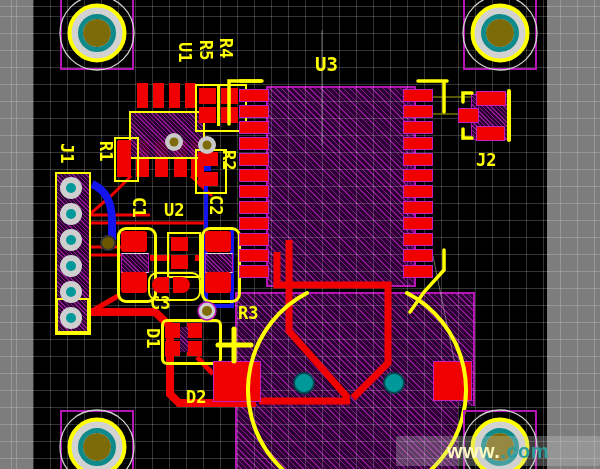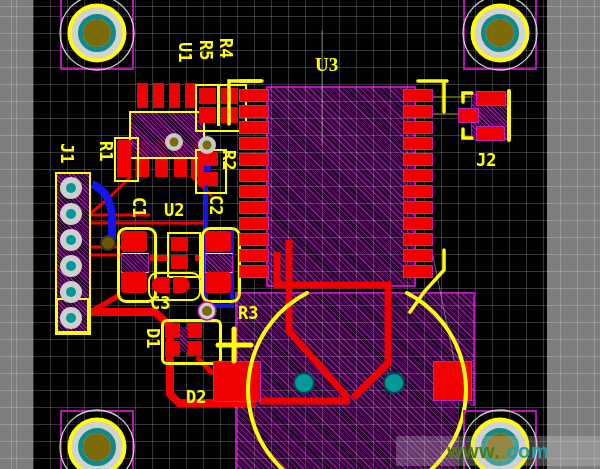--- a/index.html
+++ b/index.html
@@ -263,28 +263,28 @@
         <circle cx="500" cy="447" r="14" fill="#7d6a08"></circle>
         <circle cx="500" cy="447" r="16.5" fill="none" stroke="#0e8a8a" stroke-width="5"></circle>
       </g>
   </svg>
 
   <div class="abs lbl rot" style="left:58px;top:143px;">J1</div>
   <div class="abs lbl rot" style="left:97px;top:141px;">R1</div>
   <div class="abs lbl rot" style="left:176px;top:42px;">U1</div>
   <div class="abs lbl rot" style="left:197px;top:40px;">R5</div>
   <div class="abs lbl rot" style="left:217px;top:38px;">R4</div>
-  <div class="abs lbl mid" style="left:315px;top:55px;font-family:Liberation Serif, serif;">U3</div>
+  <div class="abs lbl mid" style="left:315px;top:55px;">U3</div>
   <div class="abs lbl rot" style="left:220px;top:150px;">R2</div>
   <div class="abs lbl rot" style="left:130px;top:197px;">C1</div>
   <div class="abs lbl" style="left:164px;top:202px;">U2</div>
   <div class="abs lbl rot" style="left:207px;top:195px;">C2</div>
   <div class="abs lbl" style="left:150px;top:295px;">C3</div>
   <div class="abs lbl" style="left:222px;top:305px;padding-left:16px;">R3</div>
   <div class="abs lbl rot" style="left:144px;top:328px;">D1</div>
   <div class="abs lbl" style="left:186px;top:356px;margin-top:33px;">D2</div>
   <div class="abs lbl" style="left:476px;top:152px;">J2</div>
 
   <div class="abs" id="watermark">
-    <span style="color:#4d7c0f;">www.</span>
+    <span style="color:#fef9c3;">www.</span>
       <span style="color:#2d9c9c;">.com</span>
   </div>
 </div>
 
 </body></html>

